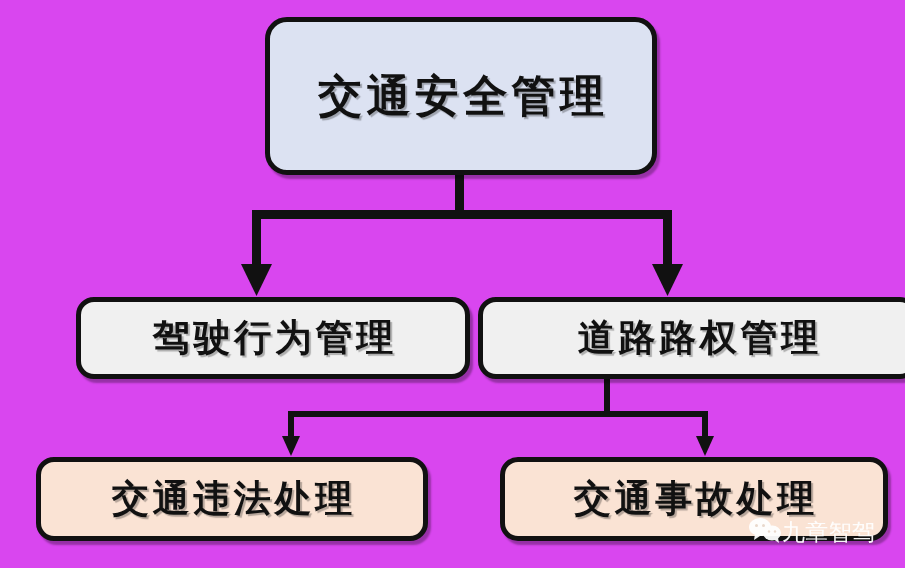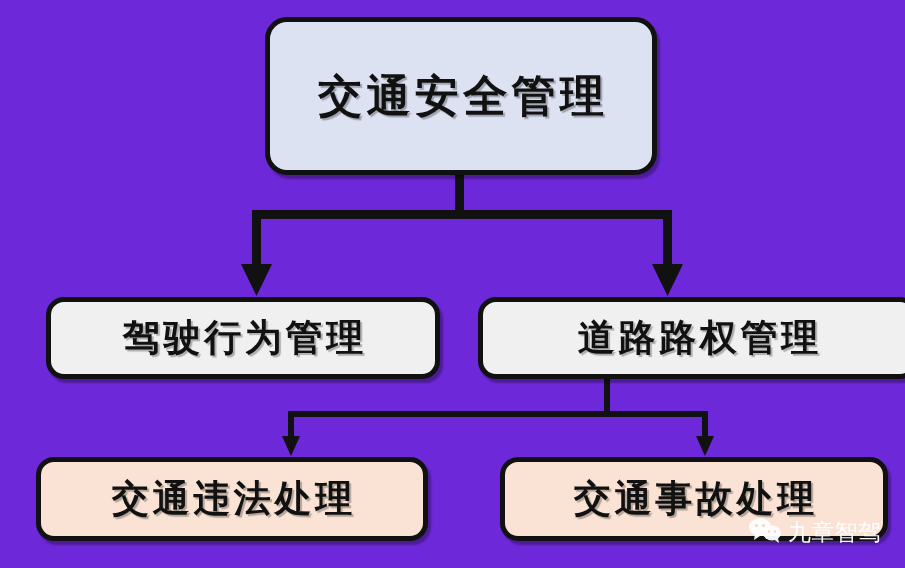--- a/index.html
+++ b/index.html
@@ -7,21 +7,21 @@
     padding: 0;
     background: #ffffff;
   }
   body {
     font-family: "DejaVu Sans", sans-serif;
   }
   #canvas {
     position: relative;
     width: 905px;
     height: 568px;
-    background: #6d28d9;
+    background: #d946ef;
     overflow: hidden;
   }
   .node {
     position: absolute;
     box-sizing: border-box;
     border: 5px solid #111111;
     border-radius: 18px;
     display: flex;
     align-items: center;
     justify-content: center;
@@ -43,21 +43,21 @@
     top: 17px;
     width: 392px;
     height: 158px;
     background: #dce2f2;
     border-radius: 22px;
   }
   #node-root .node-label { font-size: 44px; }
 
   
   #node-driving {
-    left: 46px;
+    left: 76px;
     top: 297px;
     width: 394px;
     height: 82px;
     background: #f0f0f0;
   }
   #node-roadright {
     left: 478px;
     top: 297px;
     width: 440px;
     height: 82px;
@@ -96,21 +96,20 @@
 
   
   #watermark {
     position: absolute;
     left: 748px;
     top: 512px;
     width: 150px;
     height: 40px;
     display: flex;
     align-items: center;
-    gap: 6px;
     opacity: 0.95;
   }
   #watermark .wm-text {
     font-family: "DejaVu Sans", "Liberation Sans", sans-serif;
     font-size: 23px;
     color: #ffffff;
     letter-spacing: 0.01em;
     white-space: nowrap;
     font-weight: 400;
   }

